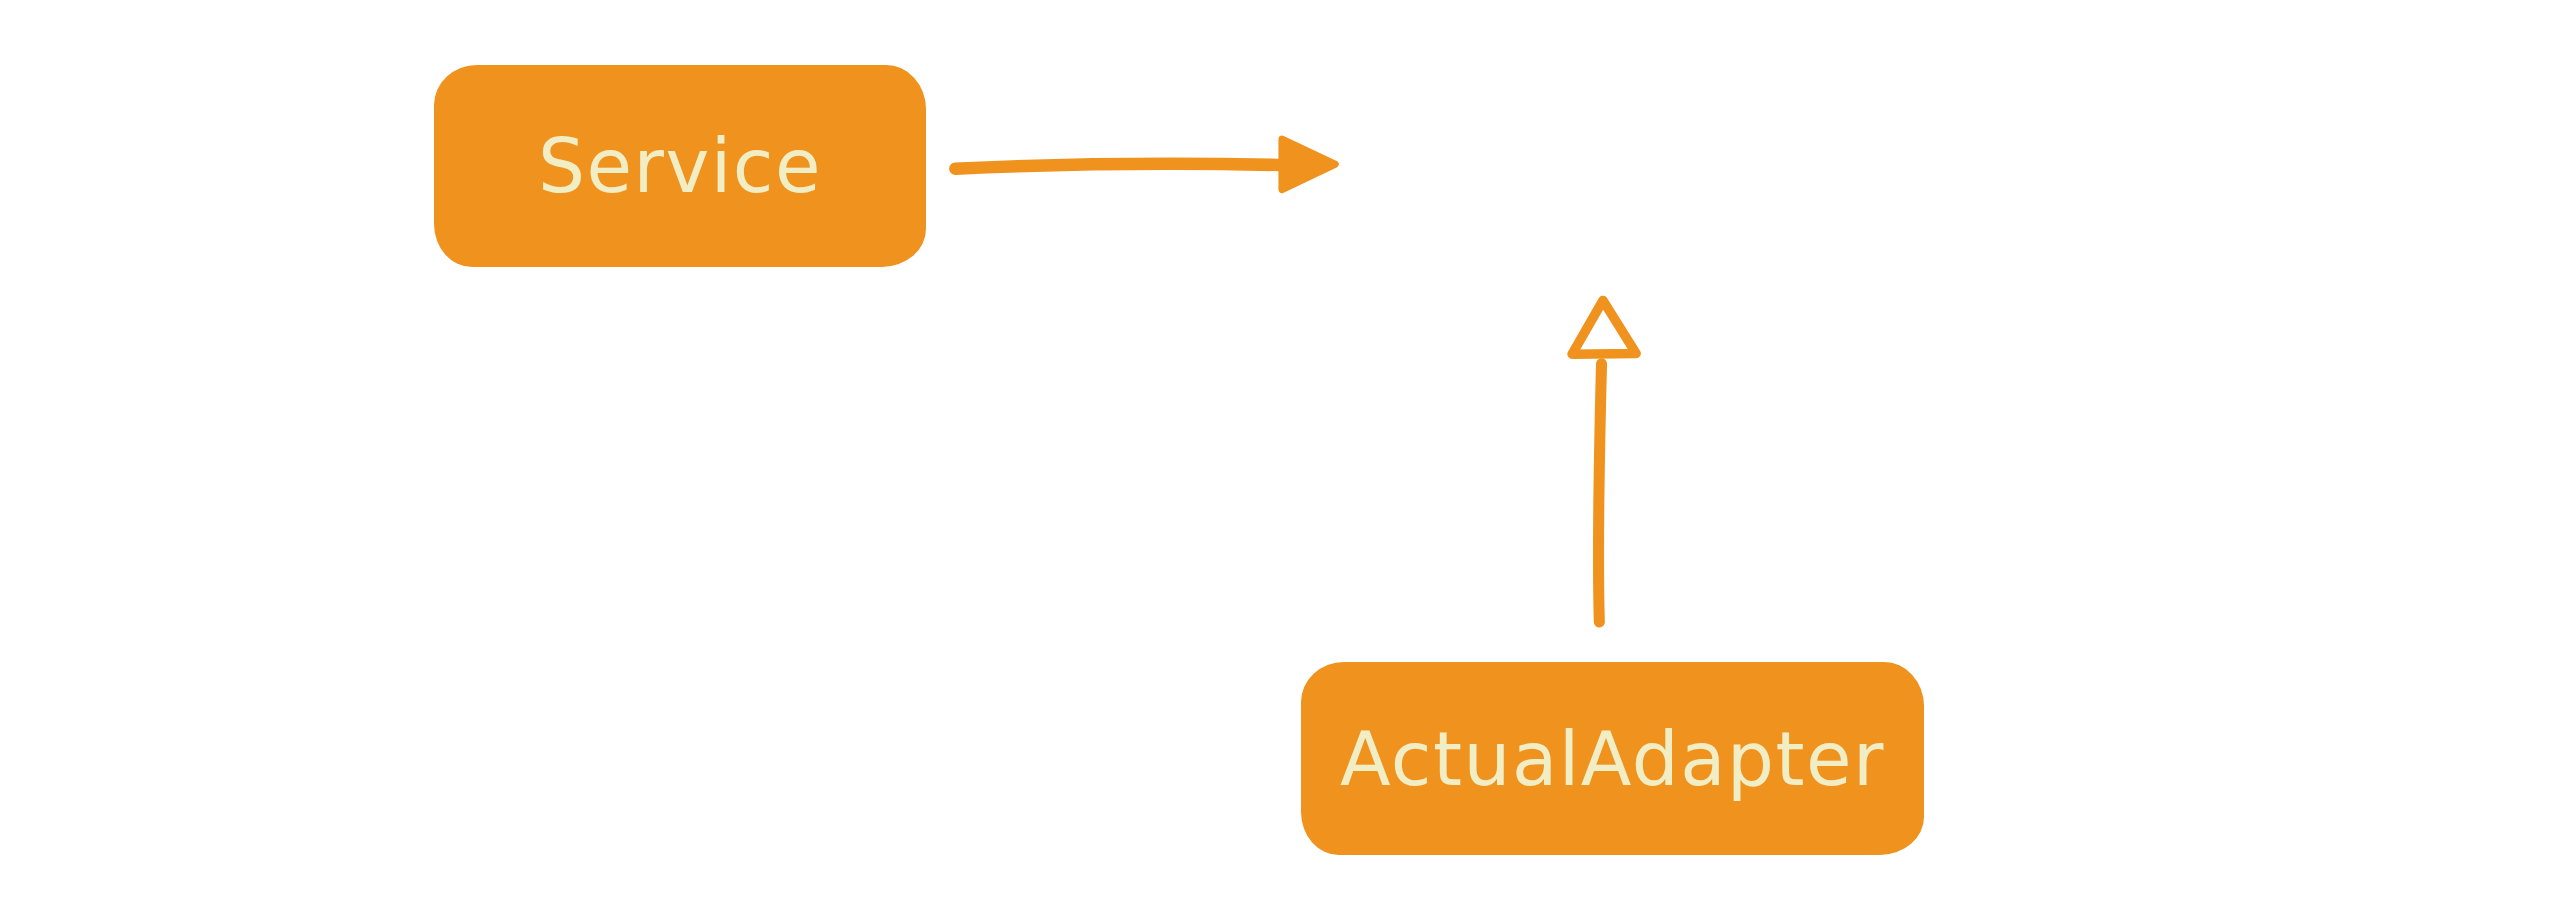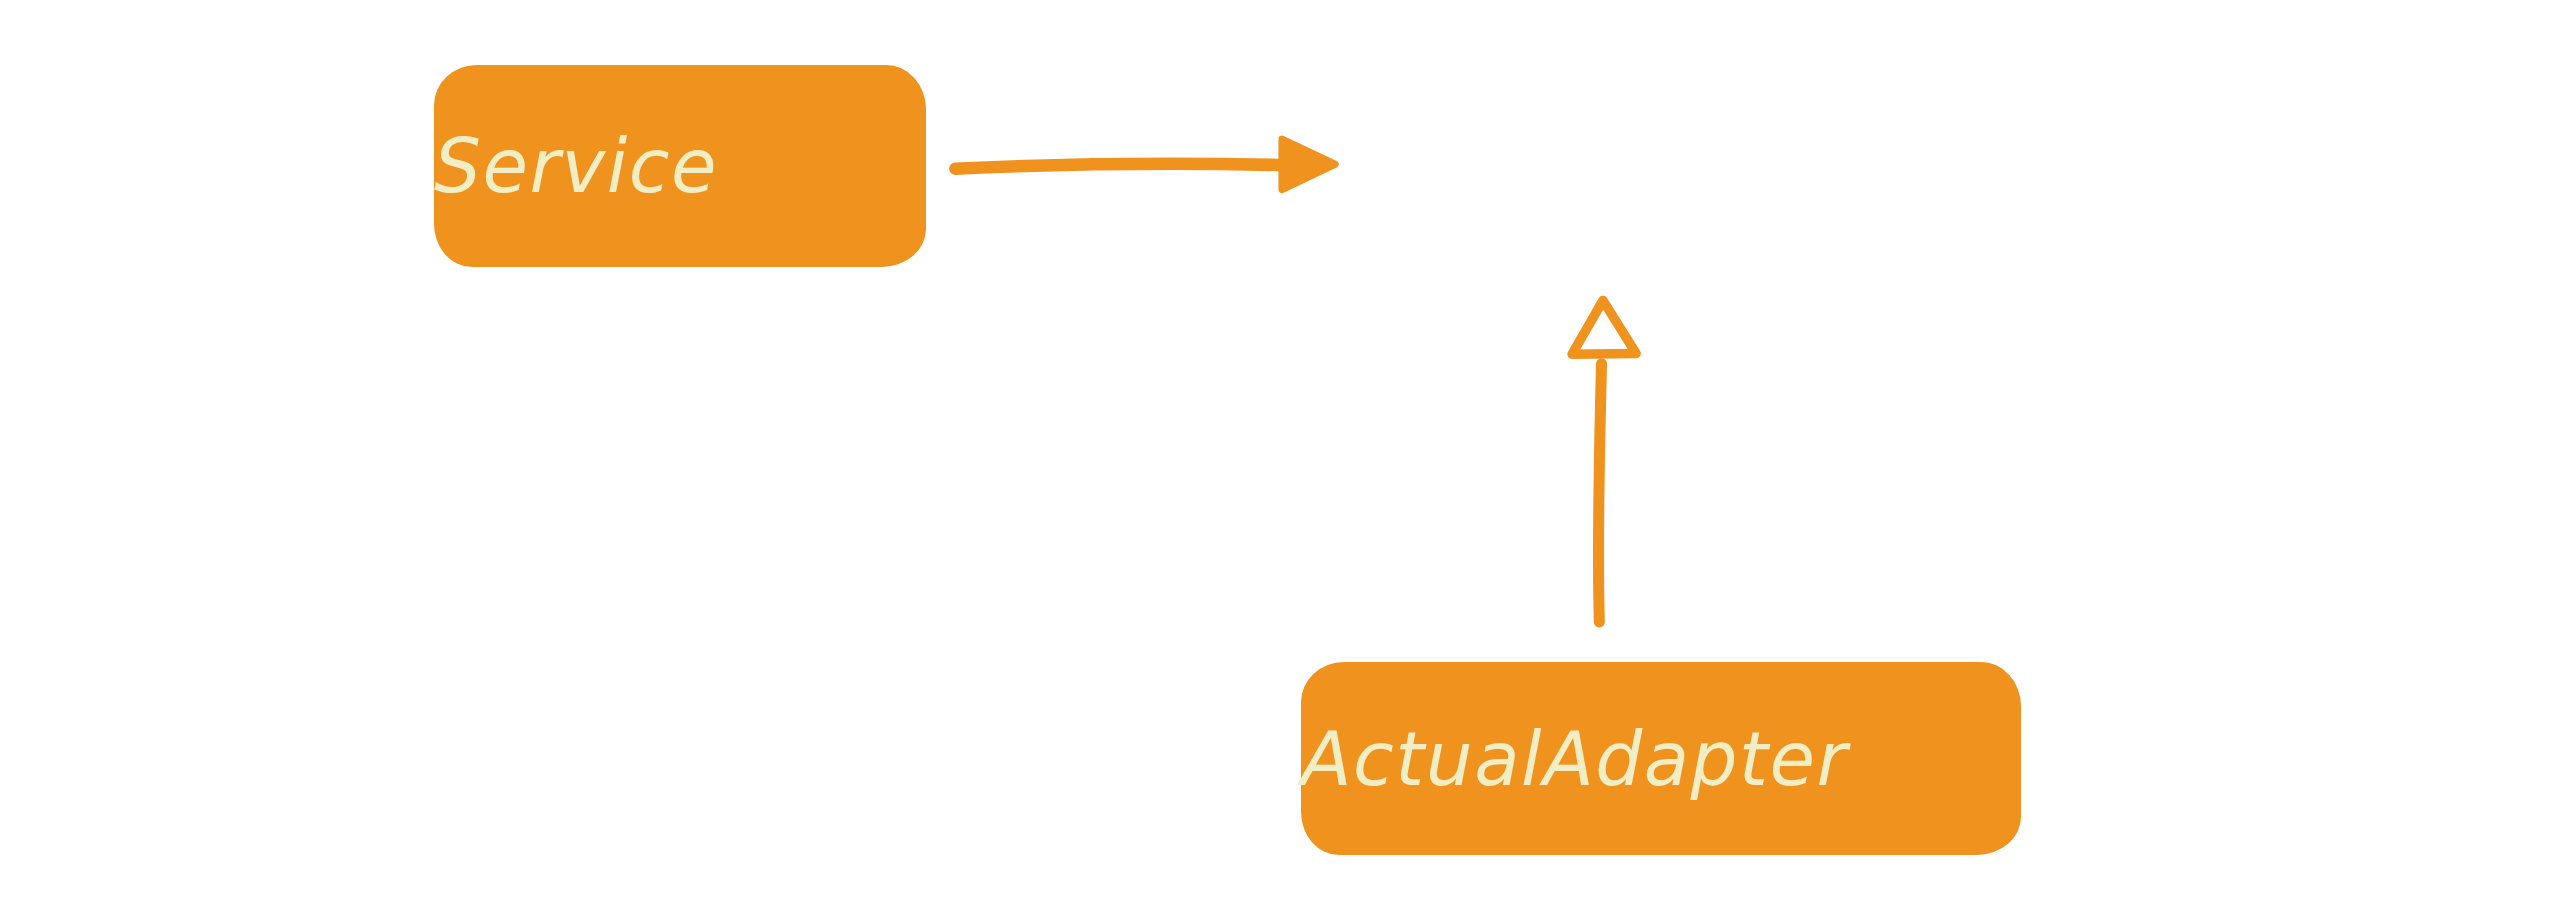--- a/index.html
+++ b/index.html
@@ -15,37 +15,36 @@
     height: 924px;
     background: var(--background);
     overflow: hidden;
     font-family: "DejaVu Sans", sans-serif;
   }
   .node {
     position: absolute;
     background: var(--accent);
     display: flex;
     align-items: center;
-    justify-content: flex-start;
+    justify-content: center;
     color: var(--text_color);
-    font-style: italic;
     font-size: 74px;
     letter-spacing: 1.5px;
     line-height: 1;
     
     border-radius: 43px 40px 44px 38px / 40px 44px 38px 43px;
   }
   .node--service {
     left: 434px; top: 65px; width: 492px; height: 202px;
   }
   .node--adapter {
     left: 1359px; top: 65px; width: 490px; height: 202px;
   }
   .node--actual-adapter {
-    left: 1301px; top: 662px; width: 720px; height: 193px;
+    left: 1301px; top: 662px; width: 623px; height: 193px;
   }
   .edges {
     position: absolute;
     left: 0; top: 0;
     width: 2576px; height: 924px;
     pointer-events: none;
   }
   .edge-line {
     fill: none;
     stroke: var(--accent);

